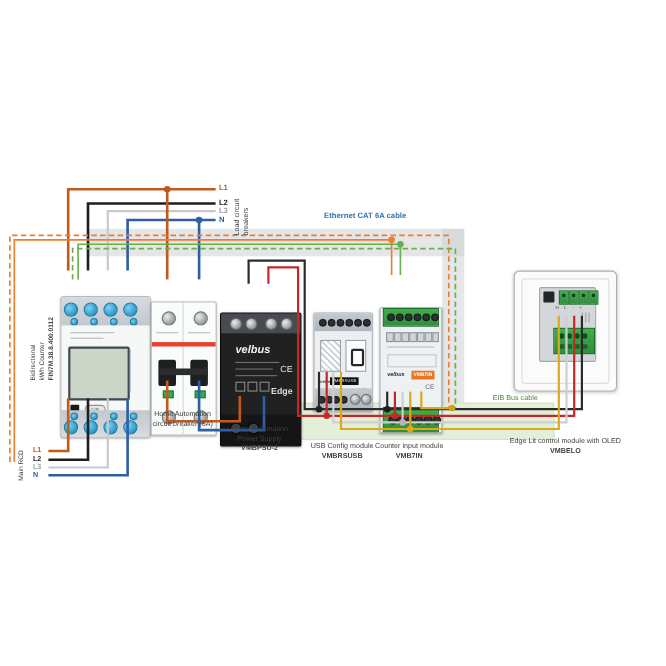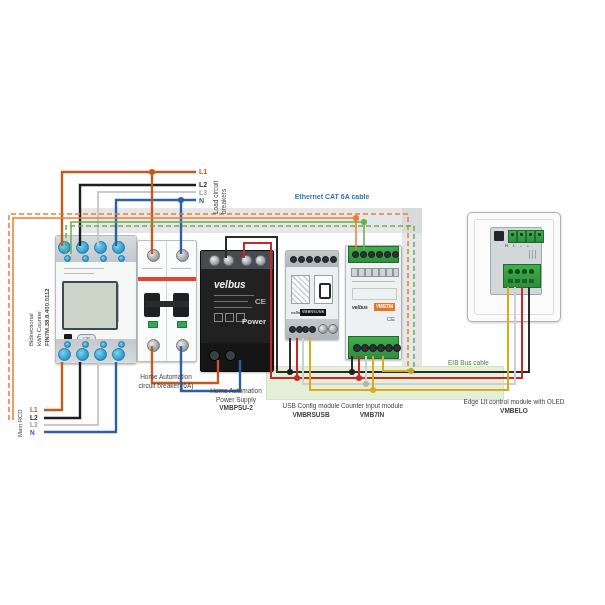--- a/index.html
+++ b/index.html
@@ -5,21 +5,21 @@
   html,body{margin:0;padding:0;background:#fff;}
   #canvas{position:relative;width:605px;height:605px;background:#fff;overflow:hidden;
           font-family:"Liberation Sans",sans-serif;color:#3f3f3f;}
   
   .band{position:absolute;}
   .band-grey{background:rgba(205,209,212,0.55);}
   .band-green{background:#e4efda;border:1px solid #d4e5c4;}
   
   #wires{position:absolute;left:0;top:0;z-index:30;pointer-events:none;}
   
-  .module{position:absolute;z-index:20;box-shadow:0 1px 2px rgba(0,0,0,0.25);}
+  .module{position:absolute;z-index:20;box-shadow:0 1px 2px rgba(0,0,0,0.25);margin-top:34px;}
   .screw{position:absolute;border-radius:50%;background:radial-gradient(circle at 35% 35%,#ededed,#8e9499 75%);border:1px solid #6d7378;}
   .bluec{position:absolute;border-radius:50%;background:radial-gradient(circle at 35% 35%,#7fd0ef,#2596c9 75%);border:1px solid #1b7aa6;}
   .darkc{position:absolute;border-radius:50%;background:#2d3136;border:1px solid #15181b;}
   .greenblock{position:absolute;background:linear-gradient(#3fae49,#2f8e3c);border:1px solid #1f6b2c;}
   .hl{position:absolute;height:1px;background:#b9bcbe;}
   
   #kwh{left:55px;top:235px;width:80px;height:127px;background:#eef1f2;border:1px solid #b7bcc0;border-radius:3px;}
   #kwh .cap{position:absolute;left:0;right:0;height:26px;background:linear-gradient(#d6dbdf,#c2c8cd);}
   #kwh .capb{position:absolute;left:0;right:0;bottom:0;height:24px;background:linear-gradient(#c2c8cd,#d6dbdf);}
   #kwh .face{position:absolute;left:0;right:0;top:26px;bottom:24px;background:#f6f8f8;}
@@ -148,21 +148,21 @@
       <div class="screw" style="left:54px;top:4px;width:9px;height:9px;"></div>
     </div>
     <div class="brand">velbus</div>
     <div class="spec" style="top:44px;width:40px;"></div>
     <div class="spec" style="top:50px;width:34px;"></div>
     <div class="spec" style="top:56px;width:38px;"></div>
     <div class="ic" style="left:13px;"></div>
     <div class="ic" style="left:24px;"></div>
     <div class="ic" style="left:35px;"></div>
     <div class="ce">CE</div>
-    <div class="rohs">Power</div>
+    <div class="rohs">Edge</div>
     <div class="capb">
       <div class="bscrew" style="left:8px;"></div>
       <div class="bscrew" style="left:24px;"></div>
     </div>
   </div>
 
   <div class="module" id="usb">
     <div class="term" style="top:0;">
       <div class="darkc" style="left:4px;top:5px;width:5px;height:5px;"></div>
       <div class="darkc" style="left:12px;top:5px;width:5px;height:5px;"></div>

